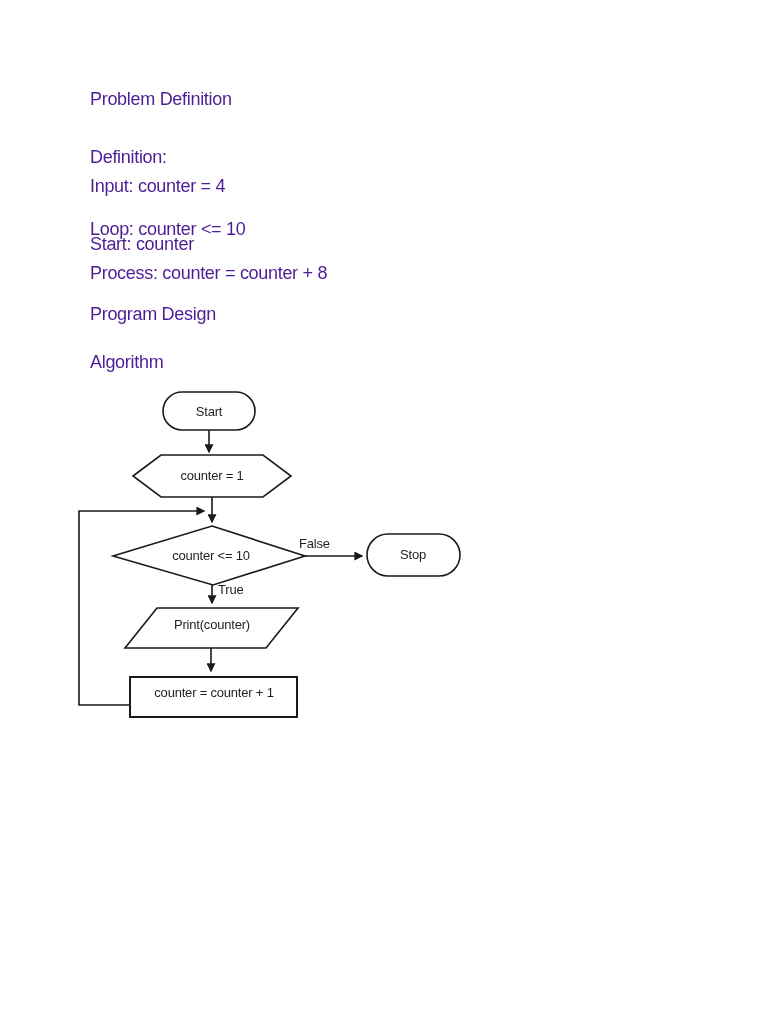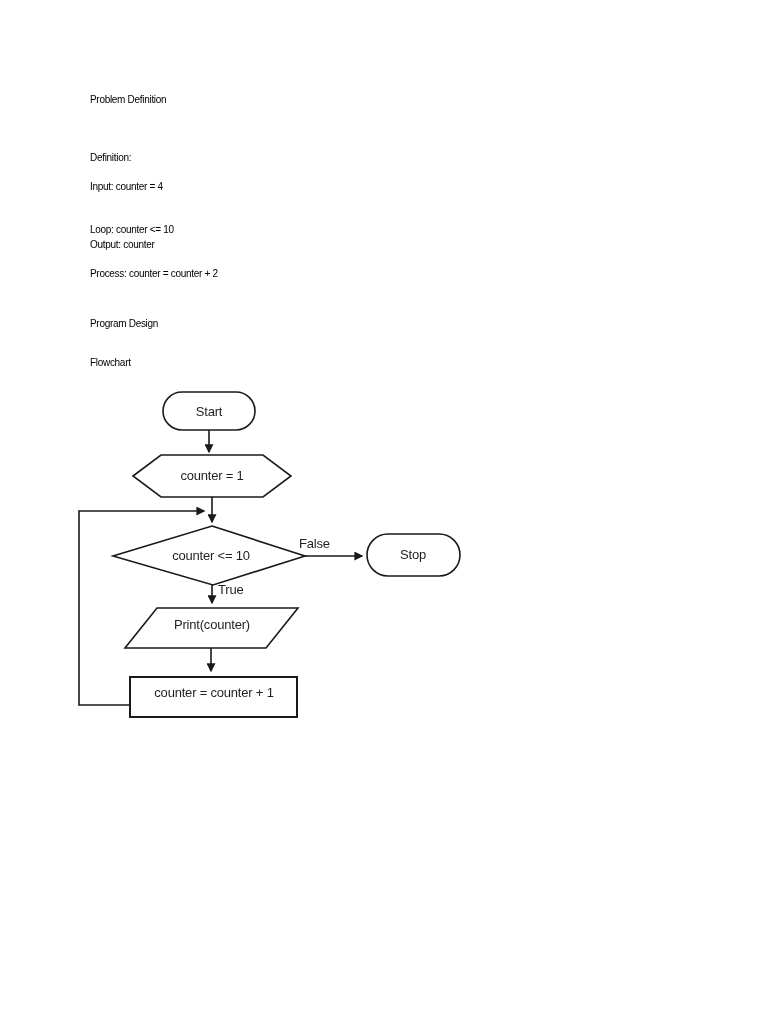--- a/index.html
+++ b/index.html
@@ -8,25 +8,25 @@
     width: 768px;
     height: 1024px;
     background: #ffffff;
     font-family: "Liberation Sans", "DejaVu Sans", sans-serif;
     color: #1f1f1f;
     overflow: hidden;
   }
   .doc-line {
     position: absolute;
     left: 90px;
-    font-size: 10px;
+    font-size: 18px;
     line-height: 17px;
     letter-spacing: -0.3px;
     white-space: nowrap;
-    color: #000000;
+    color: #4c1d95;
   }
   .flowchart-svg {
     position: absolute;
     left: 0;
     top: 0;
     width: 768px;
     height: 1024px;
   }
   .flowchart-svg .shape {
     fill: #ffffff;
@@ -55,24 +55,24 @@
 </style>
 </head>
 <body>
 
 <div class="page">
 
   <div class="doc-line" style="top:91px">Problem Definition</div>
   <div class="doc-line" style="top:149px">Definition:</div>
   <div class="doc-line" style="top:178px">Input: counter = 4</div>
   <div class="doc-line" style="top:221px">Loop: counter &lt;= 10</div>
-  <div class="doc-line" style="top:236px">Output: counter</div>
-  <div class="doc-line" style="top:265px">Process: counter = counter + 2</div>
-  <div class="doc-line" style="top:315px">Program Design</div>
-  <div class="doc-line" style="top:354px">Flowchart</div>
+  <div class="doc-line" style="top:236px">Start: counter</div>
+  <div class="doc-line" style="top:265px">Process: counter = counter + 8</div>
+  <div class="doc-line" style="top:306px">Program Design</div>
+  <div class="doc-line" style="top:354px">Algorithm</div>
 
   <svg class="flowchart-svg" viewBox="0 0 768 1024" aria-hidden="true">
     <defs>
       <marker id="arrow" viewBox="0 0 10 10" refX="8.5" refY="5" markerWidth="9" markerHeight="9" orient="auto-start-reverse" markerUnits="userSpaceOnUse">
         <path d="M0,0 L10,5 L0,10 z" fill="#1a1a1a"></path>
       </marker>
     </defs>
 
     <line class="edge" x1="209" y1="430" x2="209" y2="452" marker-end="url(#arrow)"></line>
     <line class="edge" x1="212" y1="497" x2="212" y2="522" marker-end="url(#arrow)"></line>

